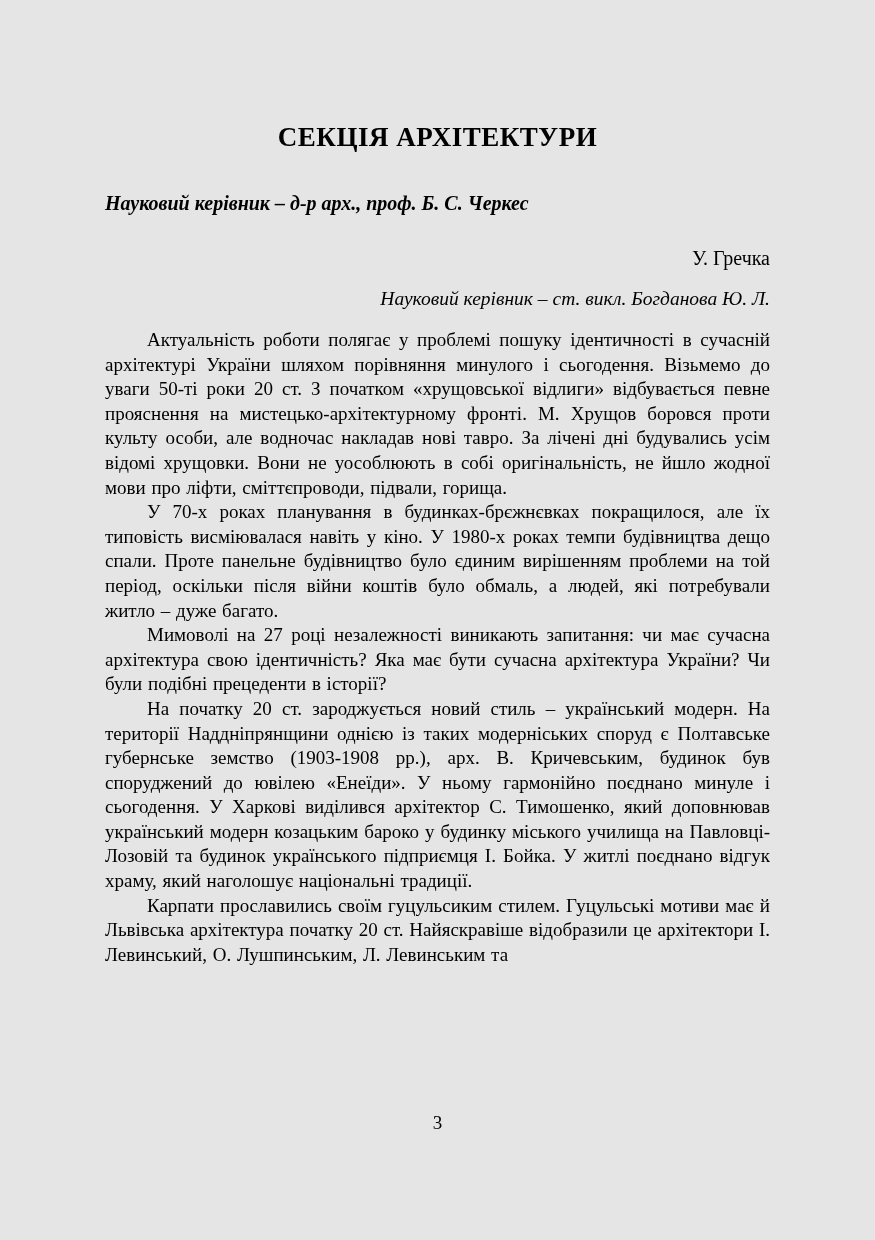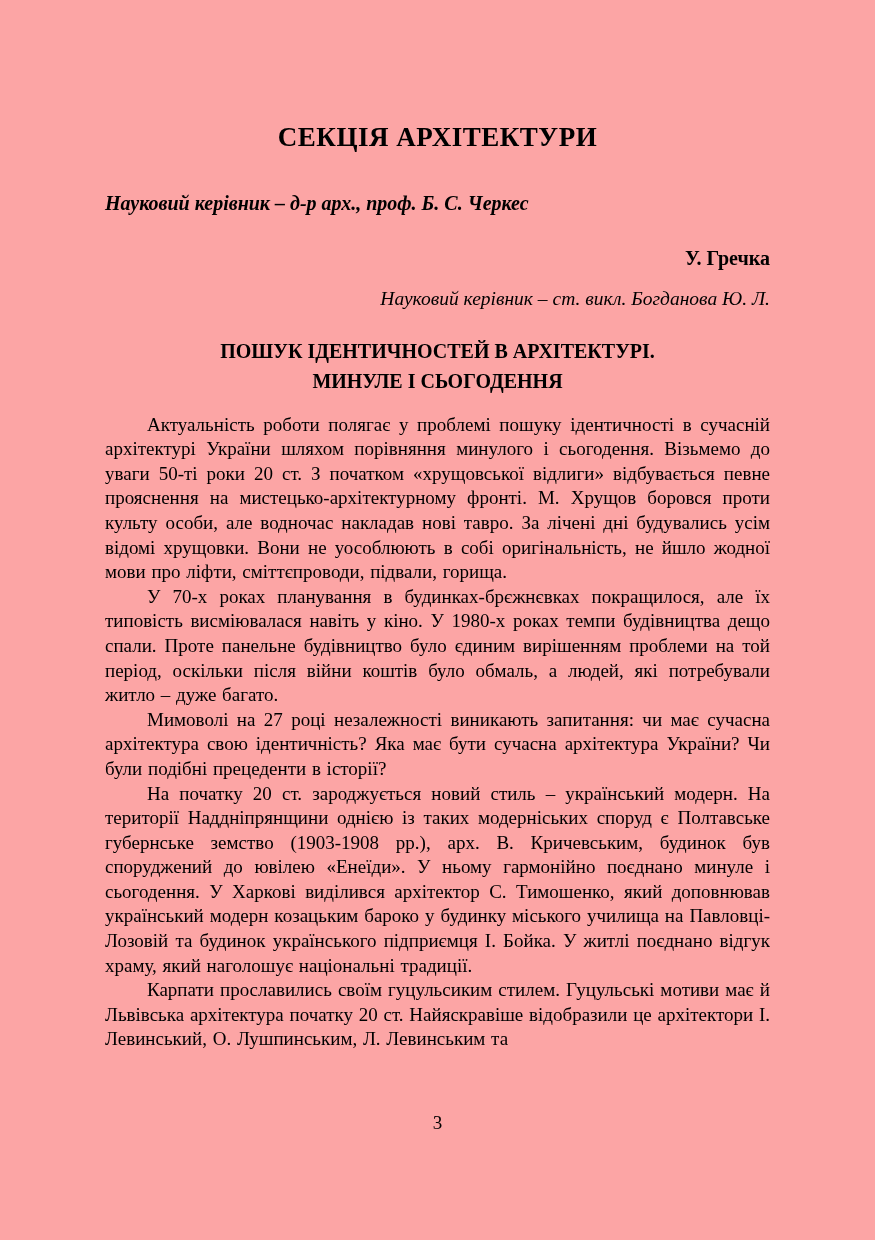--- a/index.html
+++ b/index.html
@@ -11,21 +11,21 @@
     width: 875px;
     height: 1240px;
     position: relative;
     overflow: hidden;
     font-family: "Liberation Serif", "DejaVu Serif", serif;
     color: #000000;
   }
   .page {
     position: absolute;
     inset: 0;
-    background: #fca5a5;
+    background: #e5e5e5;
   }
   .content {
     padding: 122px 105px 0 105px;
   }
   .section-title {
     margin: 0;
     text-align: center;
     font-size: 27px;
     font-weight: bold;
     letter-spacing: 0.5px;
@@ -36,21 +36,21 @@
     text-align: left;
     font-size: 20px;
     font-weight: bold;
     font-style: italic;
     line-height: 26px;
   }
   .author-name {
     margin-top: 29px;
     text-align: right;
     font-size: 20px;
-    font-weight: bold;
+    font-weight: normal;
     line-height: 27px;
   }
   .article-supervisor {
     margin-top: 14px;
     text-align: right;
     font-size: 19.5px;
     font-style: italic;
     line-height: 26px;
   }
   .article-title {
@@ -88,24 +88,20 @@
   <div class="content">
 
     <h1 class="section-title">СЕКЦІЯ АРХІТЕКТУРИ</h1>
 
     <div class="section-supervisor">Науковий керівник – д-р арх., проф. Б. С. Черкес</div>
 
     <div class="author-name">У. Гречка</div>
 
     <div class="article-supervisor">Науковий керівник – ст. викл. Богданова Ю. Л.</div>
 
-    <h2 class="article-title">
-      <span>ПОШУК ІДЕНТИЧНОСТЕЙ В АРХІТЕКТУРІ.</span><br>
-      <span>МИНУЛЕ І СЬОГОДЕННЯ</span>
-    </h2>
 
     <div class="body-text">
       <p>Актуальність роботи полягає у проблемі пошуку ідентичності в сучасній архітектурі України шляхом порівняння минулого і сьогодення. Візьмемо до уваги 50-ті роки 20 ст. З початком «хрущовської відлиги» відбувається певне прояснення на мистецько-архітектурному фронті. М. Хрущов боровся проти культу особи, але водночас накладав нові тавро. За лічені дні будувались усім відомі хрущовки. Вони не уособлюють в собі оригінальність, не йшло жодної мови про ліфти, сміттєпроводи, підвали, горища.</p>
       <p>У 70-х роках планування в будинках-брєжнєвках покращилося, але їх типовість висміювалася навіть у кіно. У 1980-х роках темпи будівництва дещо спали. Проте панельне будівництво було єдиним вирішенням проблеми на той період, оскільки після війни коштів було обмаль, а людей, які потребували житло – дуже багато.</p>
       <p>Мимоволі на 27 році незалежності виникають запитання: чи має сучасна архітектура свою ідентичність? Яка має бути сучасна архітектура України? Чи були подібні прецеденти в історії?</p>
       <p>На початку 20 ст. зароджується новий стиль – український модерн. На території Наддніпрянщини однією із таких модерніських споруд є Полтавське губернське земство (1903-1908 рр.), арх. В. Кричевським, будинок був споруджений до ювілею «Енеїди». У ньому гармонійно поєднано минуле і сьогодення. У Харкові виділився архітектор С. Тимошенко, який доповнював український модерн козацьким бароко у будинку міського училища на Павловці-Лозовій та будинок українського підприємця І. Бойка. У житлі поєднано відгук храму, який наголошує національні традиції.</p>
       <p>Карпати прославились своїм гуцульсиким стилем. Гуцульські мотиви має й Львівська архітектура початку 20 ст. Найяскравіше відобразили це архітектори І. Левинський, О. Лушпинським, Л. Левинським та</p>
     </div>
 
   </div>

